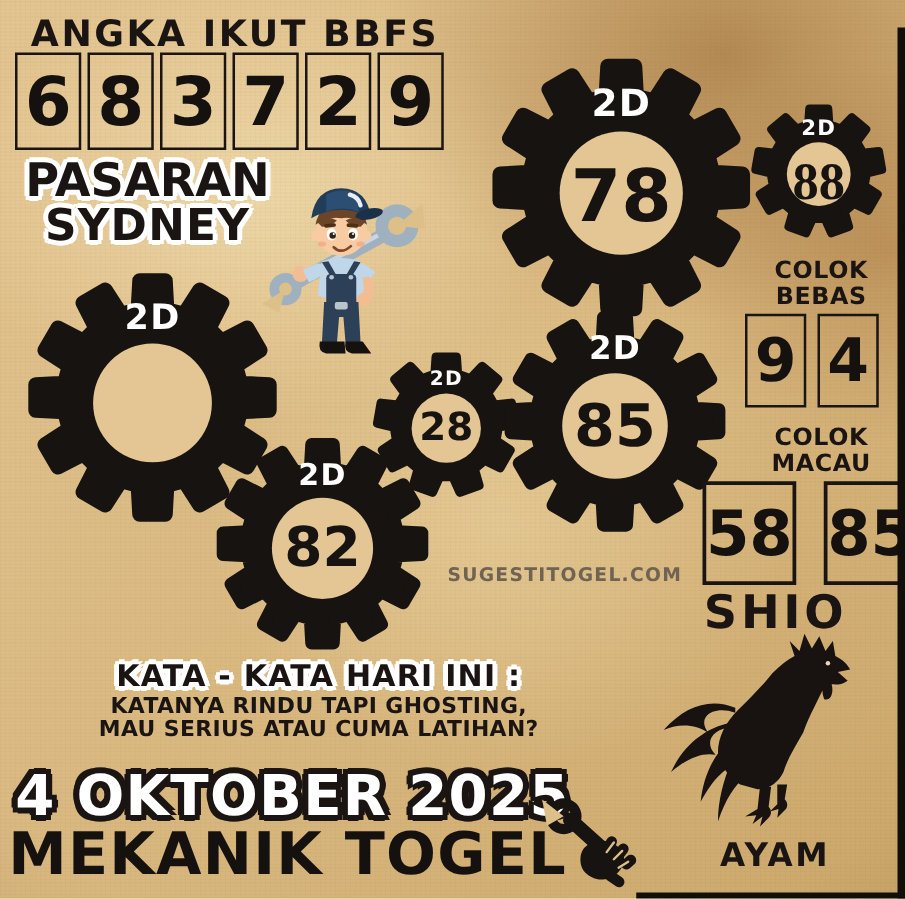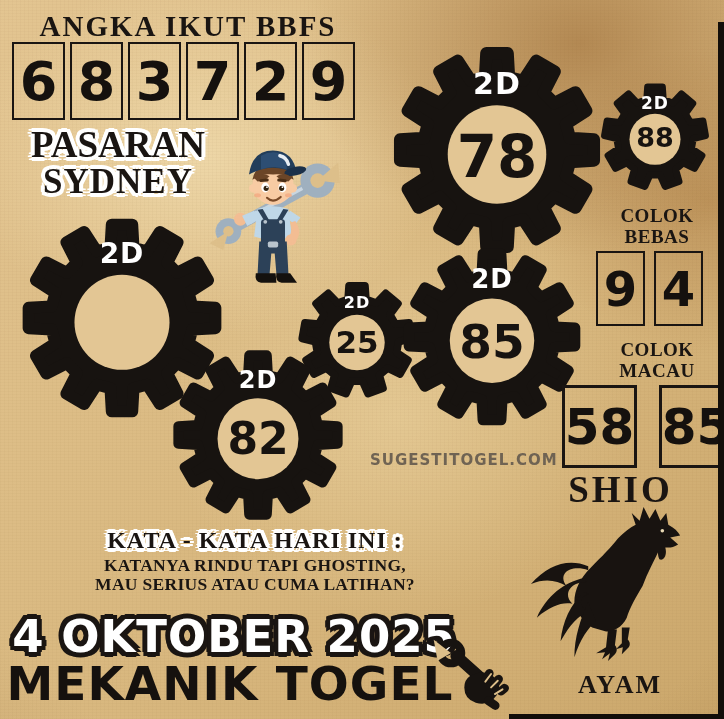--- a/index.html
+++ b/index.html
@@ -17,21 +17,21 @@
   }
   .grain { position:absolute; inset:0; pointer-events:none; opacity:.55;
     background-image:
       repeating-linear-gradient(0deg, rgba(116,82,40,.055) 0 1px, transparent 1px 3px),
       repeating-linear-gradient(90deg, rgba(116,82,40,.05) 0 1px, transparent 1px 4px);
   }
   .edge-right  { position:absolute; right:0; top:22px; width:6px; bottom:0; background:#120e0a; }
   .edge-bottom { position:absolute; right:0; bottom:0; height:5px; width:215px; background:#120e0a; }
 
   .abs { position:absolute; }
-  .ink { color:#1a1512;font-family:Liberation Serif, serif; }
+  .ink { color:#1a1512; }
   .ctr { text-align:center; }
   .xb  { font-weight:800; }
 
   
   .ow { text-shadow:
       -3px -3px 0 #fff, 3px -3px 0 #fff, -3px 3px 0 #fff, 3px 3px 0 #fff,
       -4px 0 0 #fff, 4px 0 0 #fff, 0 -4px 0 #fff, 0 4px 0 #fff; }
   
   .ob { color:#fff; text-shadow:
       -4px -4px 0 #1a1512, 4px -4px 0 #1a1512, -4px 4px 0 #1a1512, 4px 4px 0 #1a1512,
@@ -54,21 +54,21 @@
 
   .side-label { left:598px; width:118px; line-height:1.08; font-size:19px; letter-spacing:.5px; }
   .cb-boxes { left:596px; top:251px; display:flex; gap:9px; }
   .cb-box { width:49px; height:75px; border:2.5px solid #1a1512; display:flex; align-items:center;
       justify-content:center; font-size:48px; font-weight:800; color:#15110e; }
   .cm-boxes { left:562px; top:385px; display:flex; gap:22px; }
   .cm-box { width:75px; height:83px; border:3px solid #1a1512; display:flex; align-items:center;
       justify-content:center; font-size:50px; font-weight:800; color:#15110e; }
   .shio-label { left:558px; top:468px; width:125px; font-size:37px; letter-spacing:3px; }
 
-  .watermark { left:370px; top:451px; width:175px; font-size:15px; font-weight:700;
+  .watermark { left:358px; top:451px; width:175px; font-size:15px; font-weight:700;
       color:#6f6353; letter-spacing:1px; }
 
   .quote-head { left:55px; top:527px; width:400px; font-size:24px; letter-spacing:1px; }
   .quote-body { left:35px; top:556px; width:440px; font-size:17.5px; line-height:1.07; letter-spacing:.3px; }
 
   .date-line { left:8px; top:610px; width:452px; font-size:45px; letter-spacing:1px; }
   .brand-line { left:6px; top:656px; width:448px; font-size:47px; letter-spacing:1px; color:#15110e; }
 
   .mechanic { left:198px; top:130px; width:150px; height:163px; }
   .wrench-fist { left:428px; top:632px; width:86px; height:86px; }
@@ -162,36 +162,36 @@
       </svg>
     <span class="g-label" style="top:12.5%; font-size:30px;">2D</span>
     <span class="g-num" style="top: 38%; font-size: 58px; transform: translateY(0px); text-align: center;">78</span>
   </div>
   <div class="gear" style="left:597px; top:79px; width:116px; height:116px;">
     <svg viewBox="0 0 200 200" class="gear-svg">
         <path class="gear-path" fill="#171310" stroke="#171310" stroke-width="12" stroke-linejoin="round" d="M87.3,13.9L112.7,13.9L114.2,35.5L130.6,41.5L145.6,25.9L165.1,42.2L152.3,59.7L161.0,74.8L182.6,72.5L187.0,97.6L165.9,102.8L162.9,120.0L180.9,132.0L168.2,154.0L148.7,144.5L135.4,155.7L141.4,176.5L117.5,185.2L108.7,165.4L91.3,165.4L82.5,185.2L58.6,176.5L64.6,155.7L51.3,144.5L31.8,154.0L19.1,132.0L37.1,120.0L34.1,102.8L13.0,97.6L17.4,72.5L39.0,74.8L47.7,59.7L34.9,42.2L54.4,25.9L69.4,41.5L85.8,35.5Z"></path>
         <circle cx="100" cy="104" r="44" fill="#e3c694"></circle>
       </svg>
     <span class="g-label" style="top:12%; font-size:17px;">2D</span>
-    <span class="g-num" style="top: 37%; font-size: 27px; transform: translateY(0px);">88</span>
+    <span class="g-num" style="top: 37%; font-size: 42px; transform: translateY(0px); font-family: Liberation Serif, serif;">88</span>
   </div>
   <div class="gear" style="left:14px; top:210px; width:216px; height:216px;">
     <svg viewBox="0 0 200 200" class="gear-svg">
         <path class="gear-path" fill="#171310" stroke="#171310" stroke-width="11" stroke-linejoin="round" d="M90.5,13.5L109.5,13.5L110.7,34.9L123.3,38.3L135.0,20.3L151.5,29.9L141.8,48.9L151.1,58.2L170.1,48.5L179.7,65.0L161.7,76.7L165.1,89.3L186.5,90.5L186.5,109.5L165.1,110.7L161.7,123.3L179.7,135.0L170.1,151.5L151.1,141.8L141.8,151.1L151.5,170.1L135.0,179.7L123.3,161.7L110.7,165.1L109.5,186.5L90.5,186.5L89.3,165.1L76.7,161.7L65.0,179.7L48.5,170.1L58.2,151.1L48.9,141.8L29.9,151.5L20.3,135.0L38.3,123.3L34.9,110.7L13.5,109.5L13.5,90.5L34.9,89.3L38.3,76.7L20.3,65.0L29.9,48.5L48.9,58.2L58.2,48.9L48.5,29.9L65.0,20.3L76.7,38.3L89.3,34.9Z"></path>
         <circle cx="100" cy="104" r="44" fill="#e3c694"></circle>
       </svg>
     <span class="g-label" style="top:12.5%; font-size:28px;">2D</span>
   </div>
   <div class="gear" style="left:294px; top:277px; width:126px; height:126px;">
     <svg viewBox="0 0 200 200" class="gear-svg">
         <path class="gear-path" fill="#171310" stroke="#171310" stroke-width="12" stroke-linejoin="round" d="M87.3,13.9L112.7,13.9L114.2,35.5L130.6,41.5L145.6,25.9L165.1,42.2L152.3,59.7L161.0,74.8L182.6,72.5L187.0,97.6L165.9,102.8L162.9,120.0L180.9,132.0L168.2,154.0L148.7,144.5L135.4,155.7L141.4,176.5L117.5,185.2L108.7,165.4L91.3,165.4L82.5,185.2L58.6,176.5L64.6,155.7L51.3,144.5L31.8,154.0L19.1,132.0L37.1,120.0L34.1,102.8L13.0,97.6L17.4,72.5L39.0,74.8L47.7,59.7L34.9,42.2L54.4,25.9L69.4,41.5L85.8,35.5Z"></path>
         <circle cx="100" cy="104" r="44" fill="#e3c694"></circle>
       </svg>
     <span class="g-label" style="top:13%; font-size:16px;">2D</span>
-    <span class="g-num" style="top: 37%; font-size: 31px; transform: translateY(0px);">25</span>
+    <span class="g-num" style="top: 37%; font-size: 31px; transform: translateY(0px);">28</span>
   </div>
   <div class="gear" style="left:396px; top:241px; width:192px; height:192px;">
     <svg viewBox="0 0 200 200" class="gear-svg">
         <path class="gear-path" fill="#171310" stroke="#171310" stroke-width="11" stroke-linejoin="round" d="M90.5,13.5L109.5,13.5L110.7,34.9L123.3,38.3L135.0,20.3L151.5,29.9L141.8,48.9L151.1,58.2L170.1,48.5L179.7,65.0L161.7,76.7L165.1,89.3L186.5,90.5L186.5,109.5L165.1,110.7L161.7,123.3L179.7,135.0L170.1,151.5L151.1,141.8L141.8,151.1L151.5,170.1L135.0,179.7L123.3,161.7L110.7,165.1L109.5,186.5L90.5,186.5L89.3,165.1L76.7,161.7L65.0,179.7L48.5,170.1L58.2,151.1L48.9,141.8L29.9,151.5L20.3,135.0L38.3,123.3L34.9,110.7L13.5,109.5L13.5,90.5L34.9,89.3L38.3,76.7L20.3,65.0L29.9,48.5L48.9,58.2L58.2,48.9L48.5,29.9L65.0,20.3L76.7,38.3L89.3,34.9Z"></path>
         <circle cx="100" cy="104" r="44" fill="#e3c694"></circle>
       </svg>
     <span class="g-label" style="top:12%; font-size:26px;">2D</span>
     <span class="g-num" style="top: 38%; font-size: 47px; transform: translateY(0px);">85</span>
   </div>
   <div class="gear" style="left:166px; top:343px; width:184px; height:184px;">

